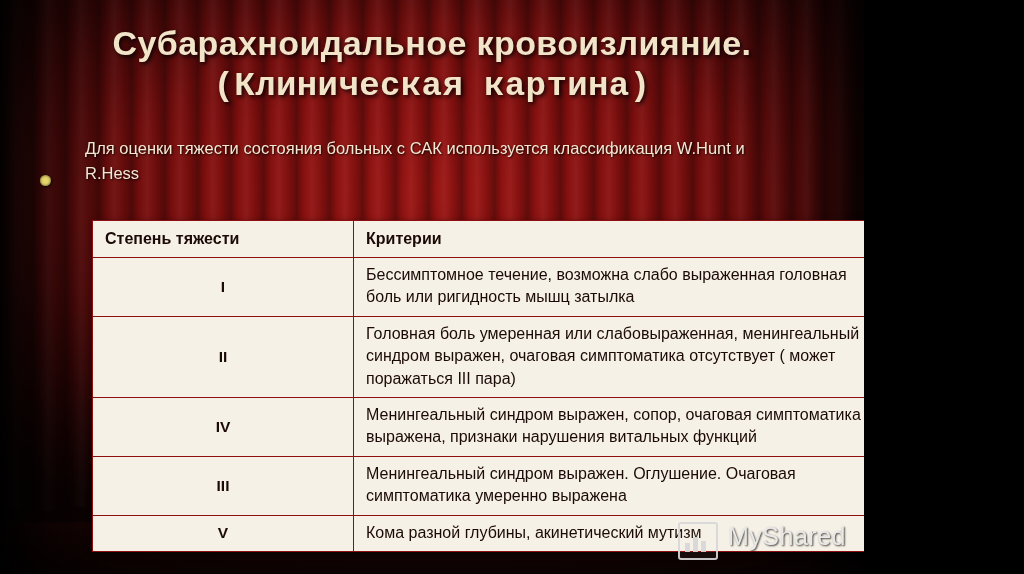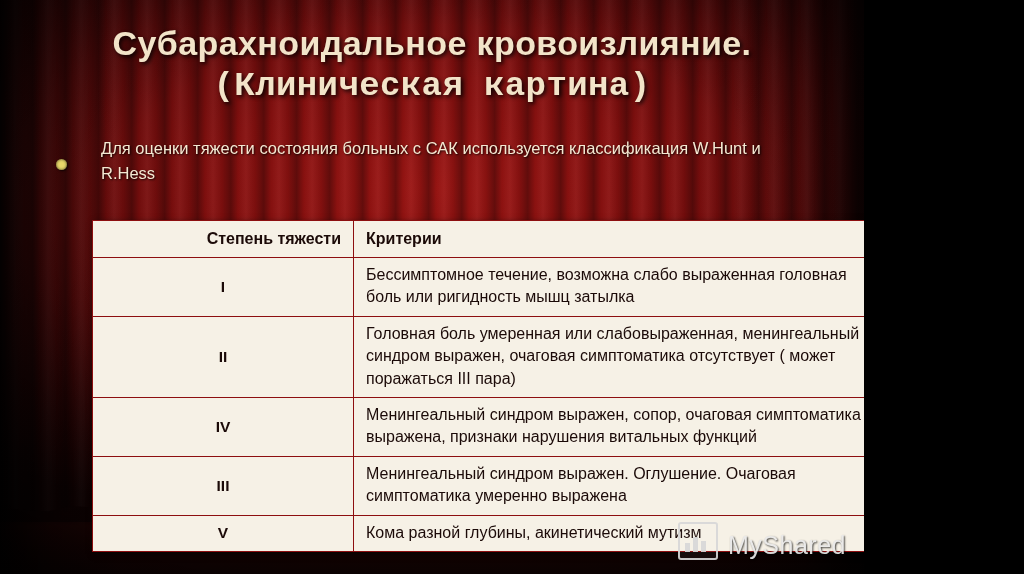--- a/index.html
+++ b/index.html
@@ -66,25 +66,25 @@
     font-size: 34px;
     font-weight: bold;
     line-height: 1.26;
     letter-spacing: 0.4px;
     text-shadow: 2px 2px 4px rgba(0,0,0,0.85);
   }
   .title .line2 { display: block; font-family: Liberation Mono, monospace; }
 
   .bullet-row {
     position: absolute;
-    left: 56px;
+    left: 40px;
     top: 136px;
     right: 90px;
     display: flex;
-    align-items: center;
+    align-items: flex-end;
   }
   .bullet-dot {
     width: 11px;
     height: 11px;
     border-radius: 50%;
     background: #e7d76a;
     box-shadow: 0 0 3px rgba(0,0,0,0.7) inset, 1px 1px 2px rgba(0,0,0,0.7);
     margin-top: 7px;
     flex: 0 0 auto;
   }
@@ -112,42 +112,42 @@
   table.grades td {
     border: 1px solid #8d0f10;
     color: #1b0a08;
     vertical-align: middle;
   }
   table.grades th {
     font-size: 16px;
     font-weight: bold;
     padding: 9px 12px;
   }
-  th.h-degree { width: 236px; text-align: right; }
+  th.h-degree { width: 236px; text-align: left; }
   th.h-criteria { text-align: left; }
   td.grade {
     width: 236px;
     text-align: center;
     font-size: 15.5px;
     font-weight: bold;
     padding: 6px 8px;
   }
   td.criteria {
     font-size: 16px;
     line-height: 1.4;
     padding: 6px 10px 7px 12px;
     text-align: left;
   }
 
   .logo {
     position: absolute;
     right: 18px;
     bottom: 14px;
     display: flex;
-    align-items: flex-end;
+    align-items: flex-start;
     opacity: 0.92;
   }
   .logo-mark {
     width: 36px;
     height: 34px;
     border: 2px solid #d8d8d8;
     border-radius: 3px;
     position: relative;
     margin-right: 10px;
     background: rgba(255,255,255,0.05);

